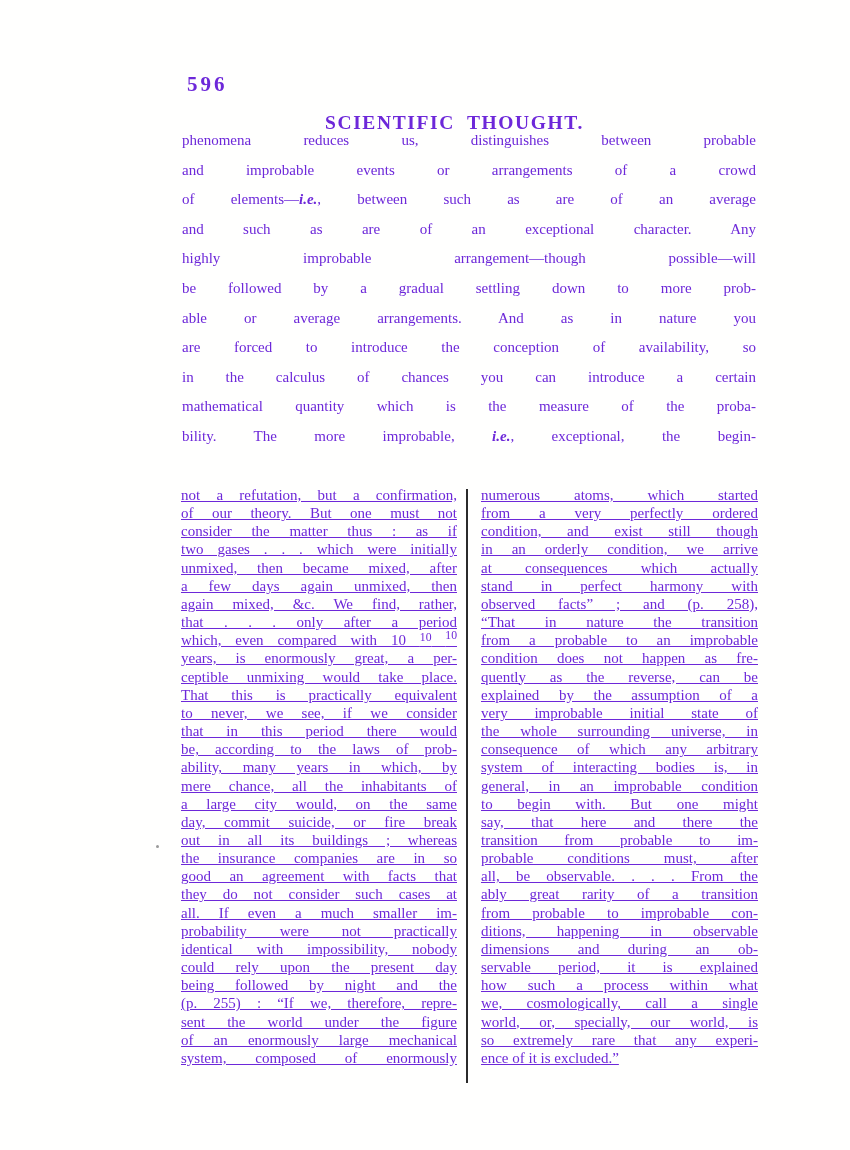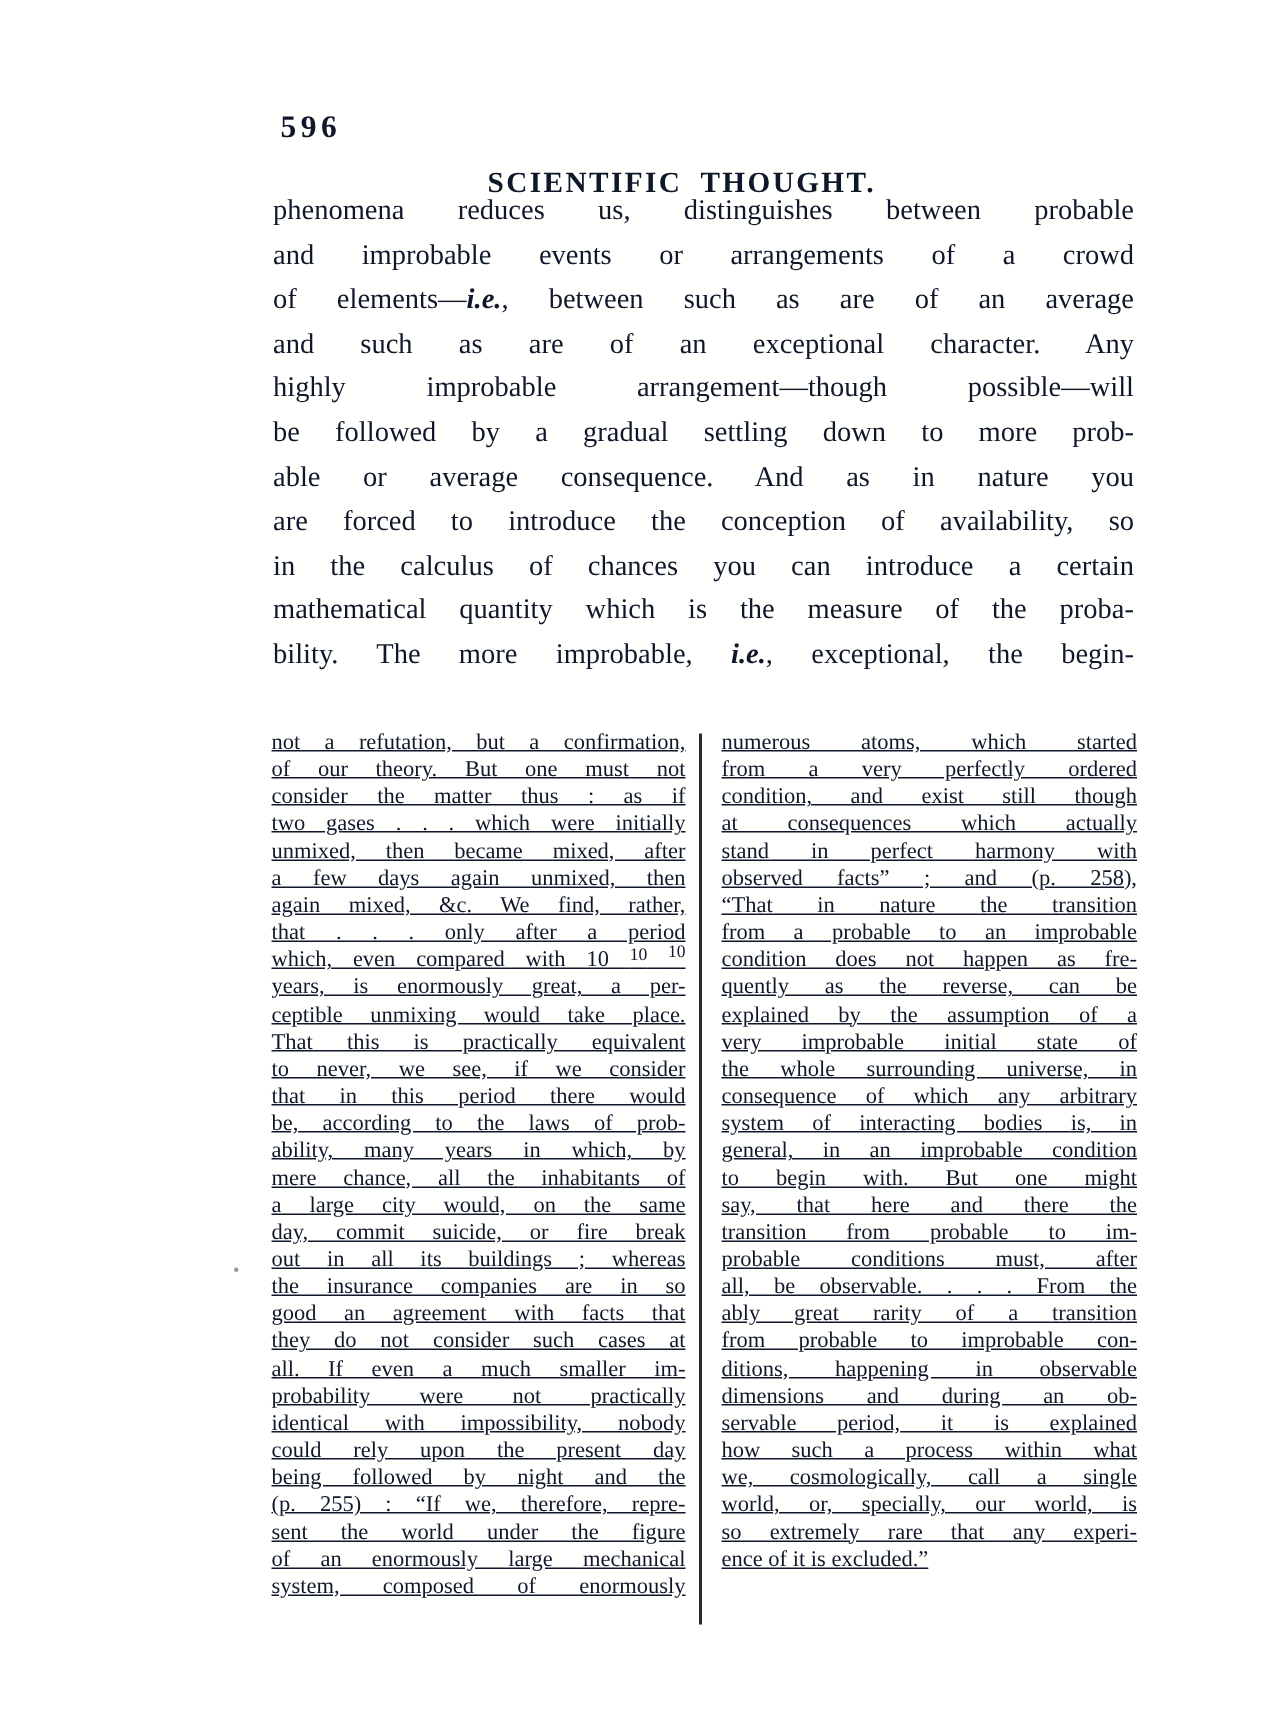--- a/index.html
+++ b/index.html
@@ -5,21 +5,21 @@
   html, body {
     margin: 0;
     padding: 0;
     background: #ffffff;
   }
   .page {
     position: relative;
     width: 850px;
     height: 1150px;
     background: #fffffe;
-    color: #0f172a;
+    color: #6d28d9;
     font-family: "Liberation Serif", serif;
     overflow: hidden;
   }
   .page-number {
     position: absolute;
     left: 187px;
     top: 72px;
     font-size: 21px;
     letter-spacing: 3px;
     font-weight: 600;
@@ -34,21 +34,21 @@
     font-weight: bold;
     letter-spacing: 1.6px;
     word-spacing: 6px;
     margin-top: 40px;
   }
   .main-text {
     position: absolute;
     left: 182px;
     top: 126px;
     width: 574px;
-    font-size: 19px;
+    font-size: 15px;
     line-height: 29.6px;
   }
   .fn-col {
     position: absolute;
     top: 486px;
     font-size: 15px;
     line-height: 18.15px;
     text-decoration: underline;
   }
   .fn-left  { left: 181px; width: 276px; }
@@ -96,21 +96,21 @@
 
   <div class="running-title">SCIENTIFIC THOUGHT.</div>
 
   <div class="main-text" id="main-text">
       <div class="line">phenomena reduces us, distinguishes between probable</div>
       <div class="line">and improbable events or arrangements of a crowd</div>
       <div class="line">of elements—<span class="it">i.e.</span>, between such as are of an average</div>
       <div class="line">and such as are of an exceptional character. Any</div>
       <div class="line">highly improbable arrangement—though possible—will</div>
       <div class="line">be followed by a gradual settling down to more prob-</div>
-      <div class="line">able or average consequence. And as in nature you</div>
+      <div class="line">able or average arrangements. And as in nature you</div>
       <div class="line">are forced to introduce the conception of availability, so</div>
       <div class="line">in the calculus of chances you can introduce a certain</div>
       <div class="line">mathematical quantity which is the measure of the proba-</div>
       <div class="line">bility. The more improbable, <span class="it">i.e.</span>, exceptional, the begin-</div>
     </div>
 
   <div class="fn-col fn-left" id="fn-left">
       <div class="line">not a refutation, but a confirmation,</div>
       <div class="line">of our theory. But one must not</div>
       <div class="line">consider the matter thus : as if</div>
@@ -144,20 +144,21 @@
       <div class="line">of an enormously large mechanical</div>
       <div class="line">system, composed of enormously</div>
     </div>
 
   <div class="col-divider"></div>
 
   <div class="fn-col fn-right" id="fn-right">
       <div class="line">numerous atoms, which started</div>
       <div class="line">from a very perfectly ordered</div>
       <div class="line">condition, and exist still though</div>
+      <div class="line">in an orderly condition, we arrive</div>
       <div class="line">at consequences which actually</div>
       <div class="line">stand in perfect harmony with</div>
       <div class="line">observed facts” ; and (p. 258),</div>
       <div class="line">“That in nature the transition</div>
       <div class="line">from a probable to an improbable</div>
       <div class="line">condition does not happen as fre-</div>
       <div class="line">quently as the reverse, can be</div>
       <div class="line">explained by the assumption of a</div>
       <div class="line">very improbable initial state of</div>
       <div class="line">the whole surrounding universe, in</div>

